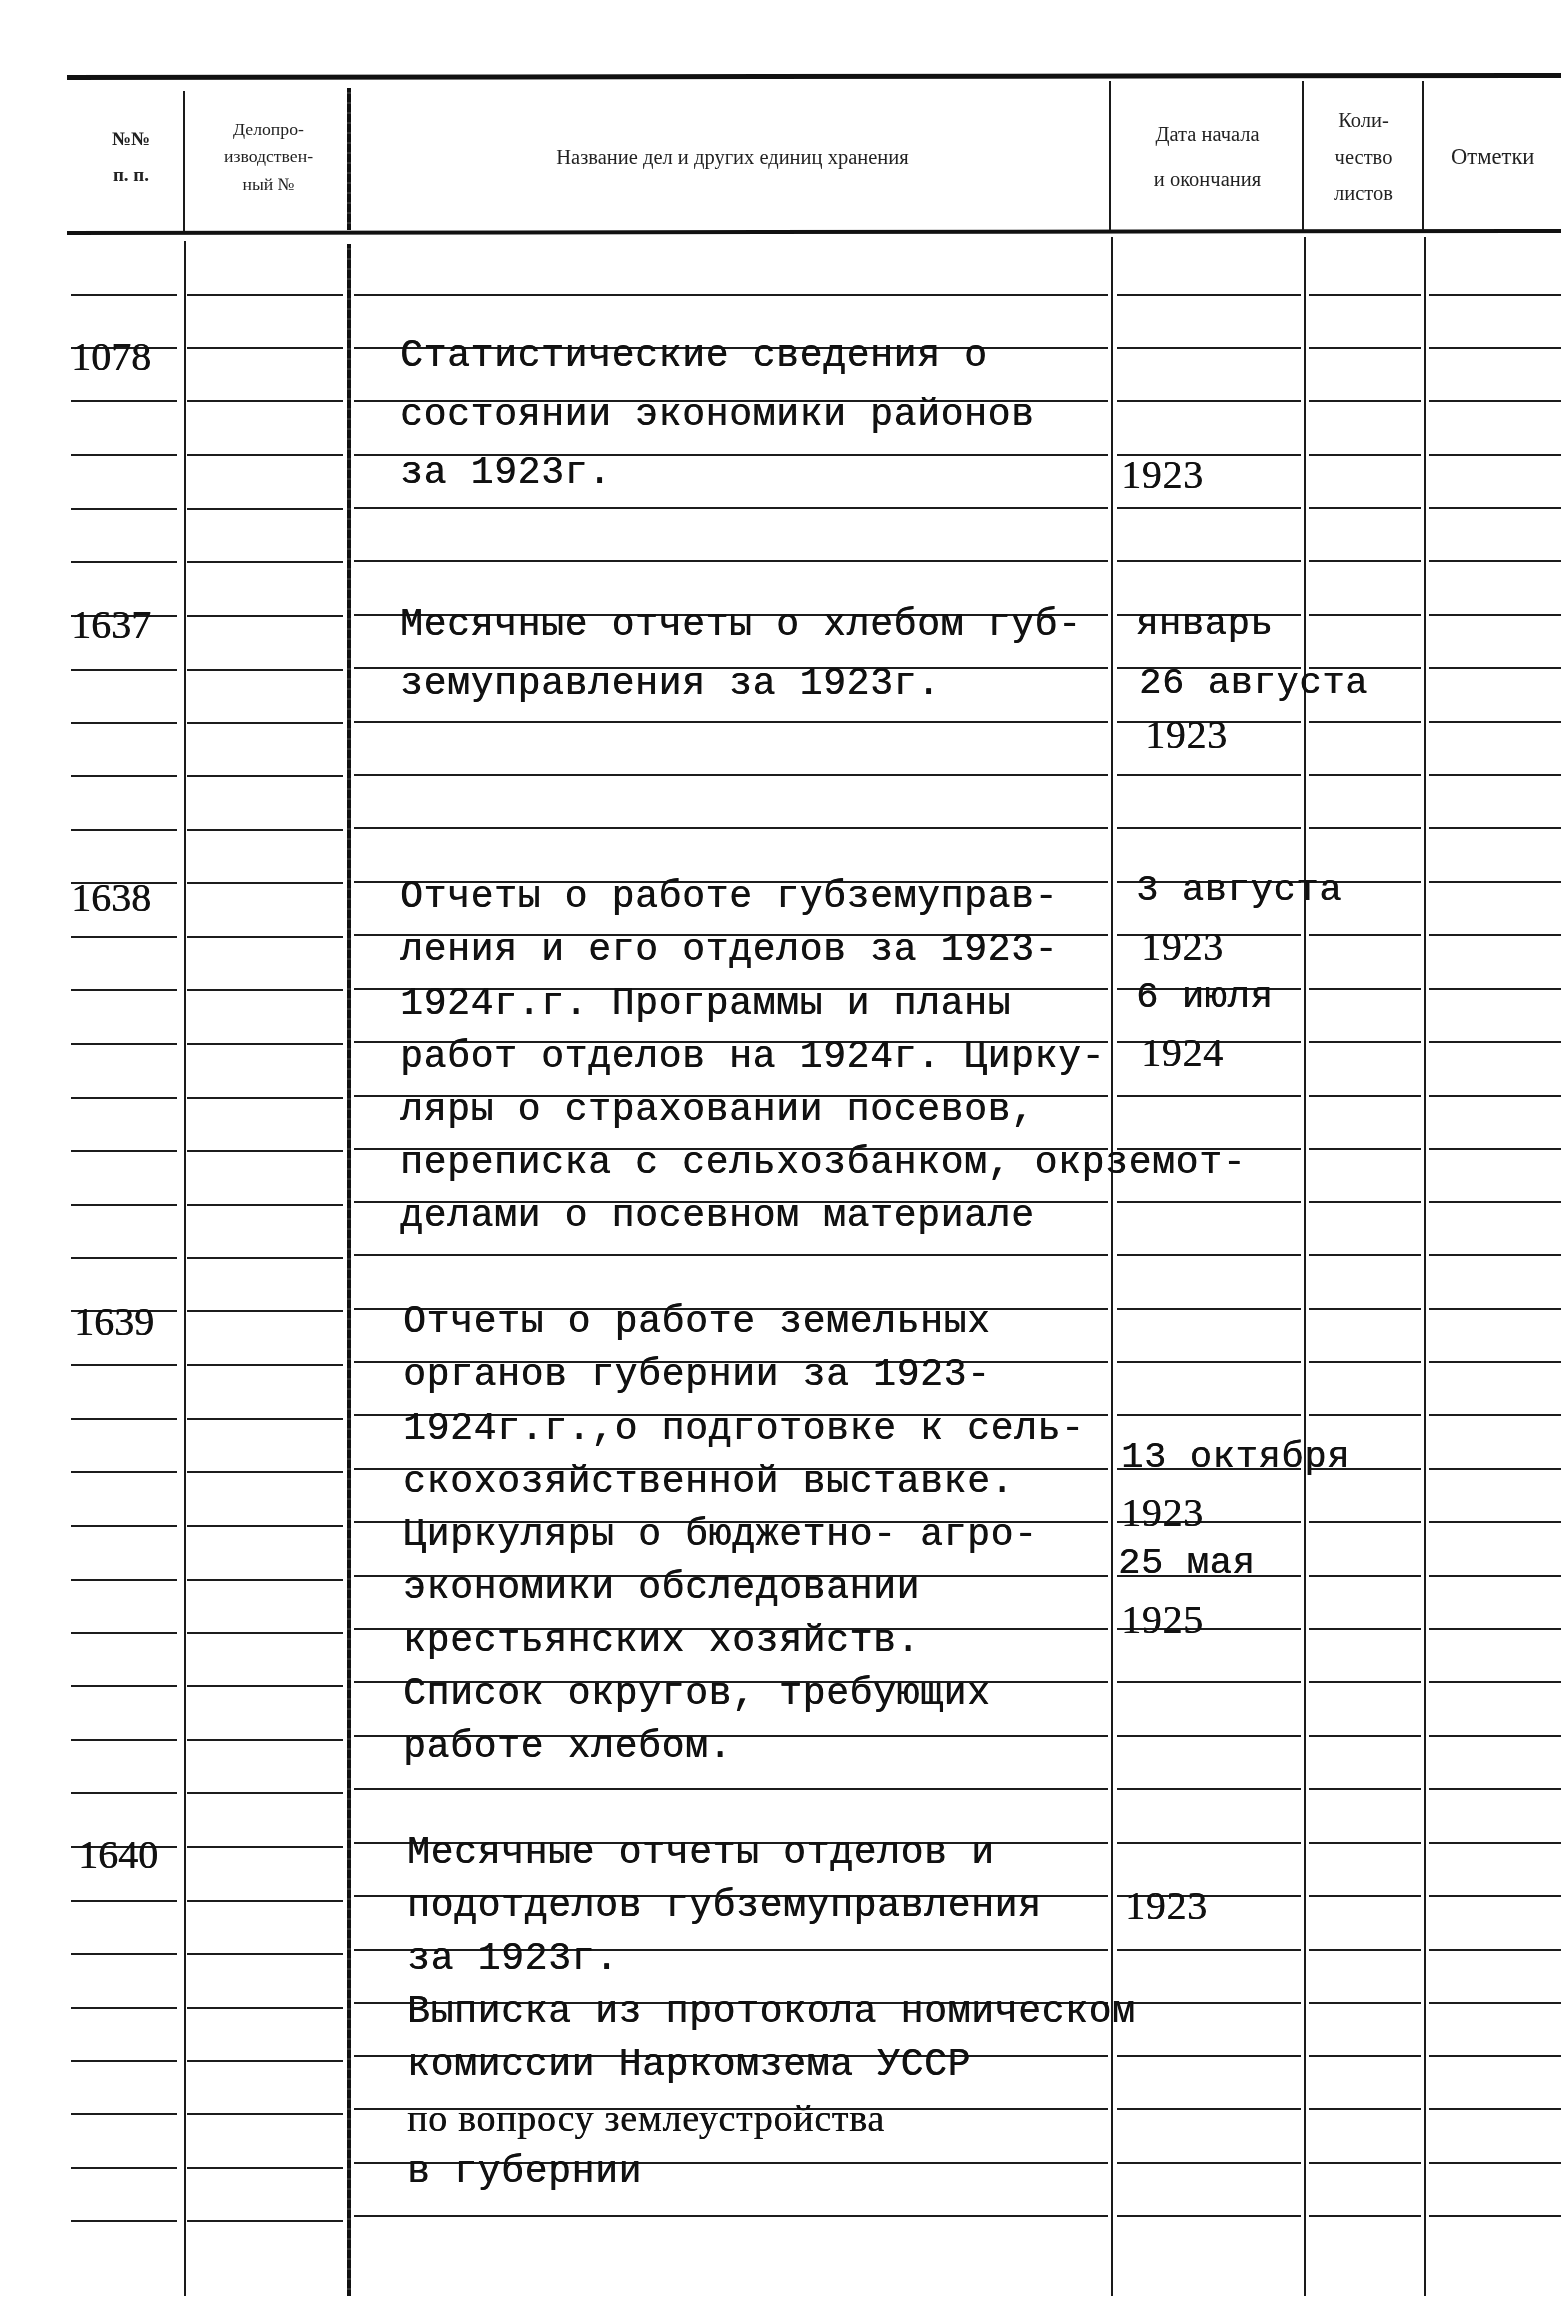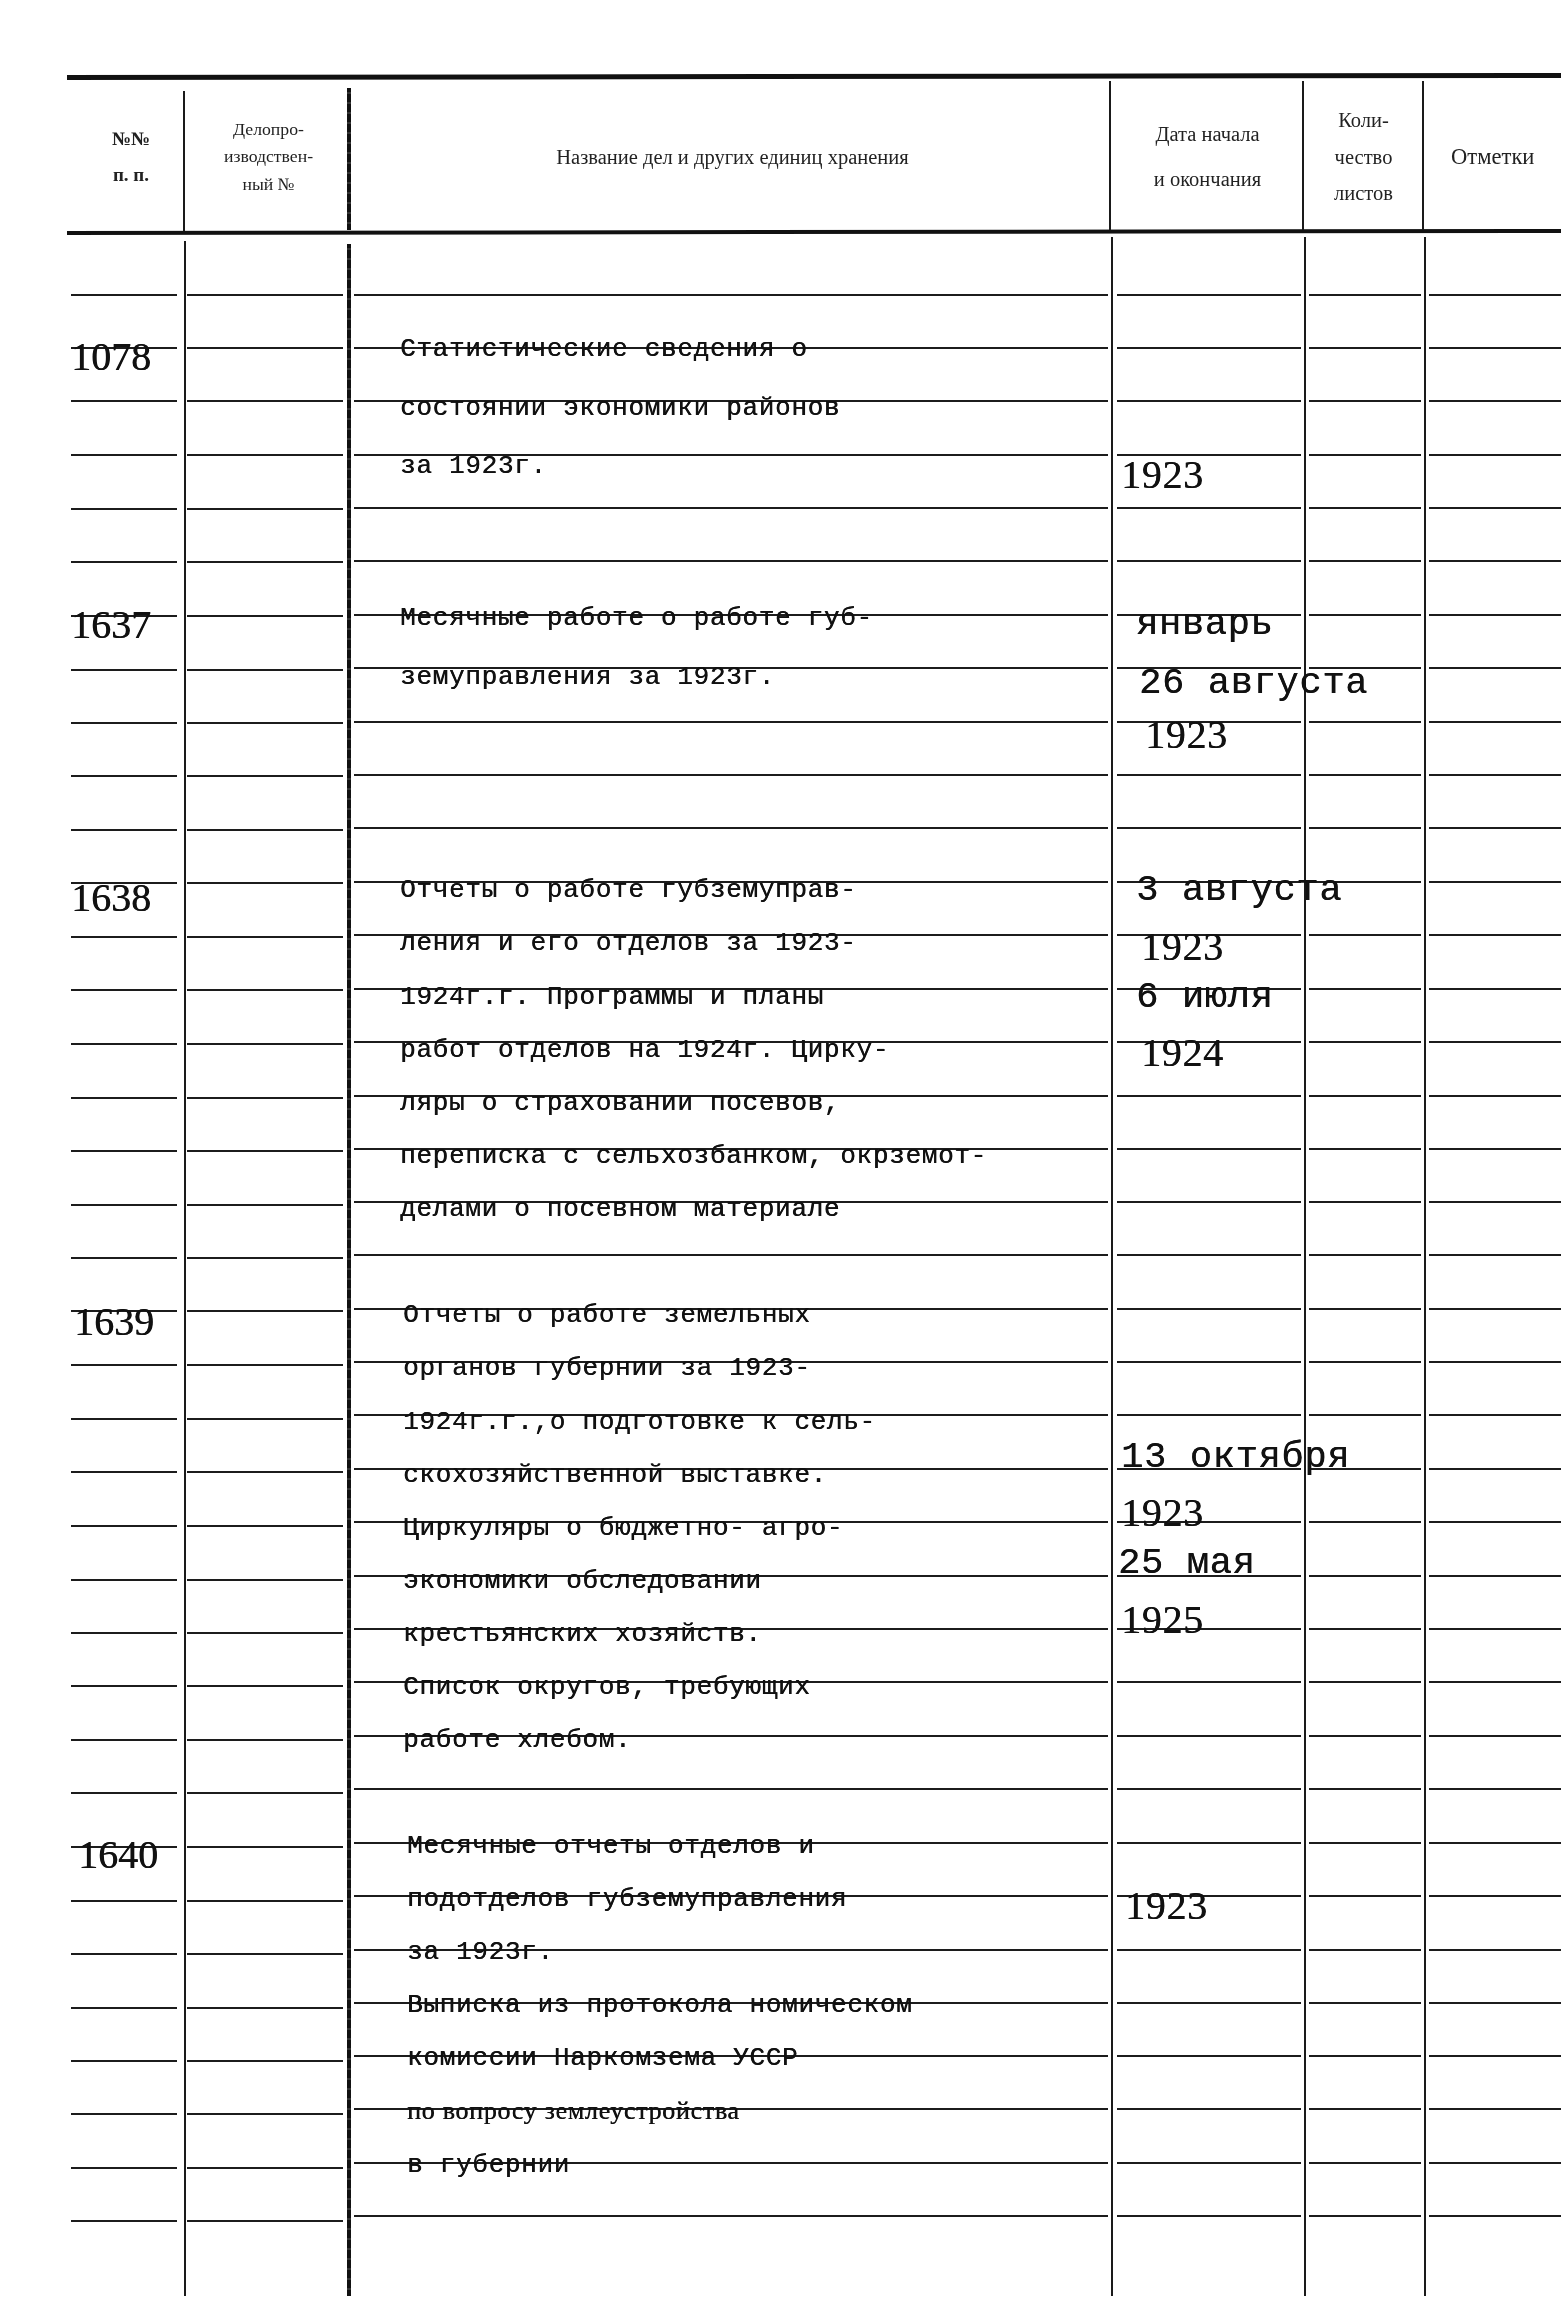--- a/index.html
+++ b/index.html
@@ -33,21 +33,21 @@
     .h-qty { left: 1305px; width: 117px; font-size: 20.5px; line-height: 1.8; }
     .h-notes { left: 1426px; width: 142px; font-size: 22.6px; align-items: flex-start; padding-left: 25px; }
 
     
     .hrow { position: absolute; height: 2.1px; background: #1c1c1c; }
 
     
     .typed {
       position: absolute; white-space: pre;
       font-family: "Liberation Mono", "DejaVu Sans Mono", monospace;
-      font-size: 26px; letter-spacing: 0.7px; color: #111;
+      font-size: 38px; letter-spacing: 0.7px; color: #111;
       text-shadow: 0.4px 0 0 #111;
     }
     .num { font-family: "Liberation Serif", "DejaVu Serif", serif; font-size: 40px; letter-spacing: 0; }
     .date { font-size: 37px; }
     .yr { font-family: "Liberation Serif", "DejaVu Serif", serif; font-size: 40px; }
   </style>
 </head>
 <body>
 
 <div class="page">
@@ -320,21 +320,21 @@
   <div>
     <div class="typed num" style="left:71px; top:333px;">1078</div>
     <div class="typed" style="left:400px; top:334px;">Статистические сведения о</div>
     <div class="typed" style="left:400px; top:393px;">состоянии экономики районов</div>
     <div class="typed" style="left:400px; top:451px;">за 1923г.</div>
     <div class="typed yr" style="left:1121px; top:451px;">1923</div>
   </div>
 
   <div>
     <div class="typed num" style="left:71px; top:601px;">1637</div>
-    <div class="typed" style="left:400px; top:603px;">Месячные работе о работе губ-</div>
+    <div class="typed" style="left:400px; top:603px;">Месячные отчеты о хлебом губ-</div>
     <div class="typed" style="left:400px; top:662px;">земуправления за 1923г.</div>
     <div class="typed date" style="left:1136px; top:603px;">январь</div>
     <div class="typed date" style="left:1139px; top:662px;">26 августа</div>
     <div class="typed yr" style="left:1145px; top:711px;">1923</div>
   </div>
 
   <div>
     <div class="typed num" style="left:71px; top:874px;">1638</div>
     <div class="typed" style="left:400px; top:875px;">Отчеты о работе губземуправ-</div>
     <div class="typed" style="left:400px; top:928px;">ления и его отделов за 1923-</div>

